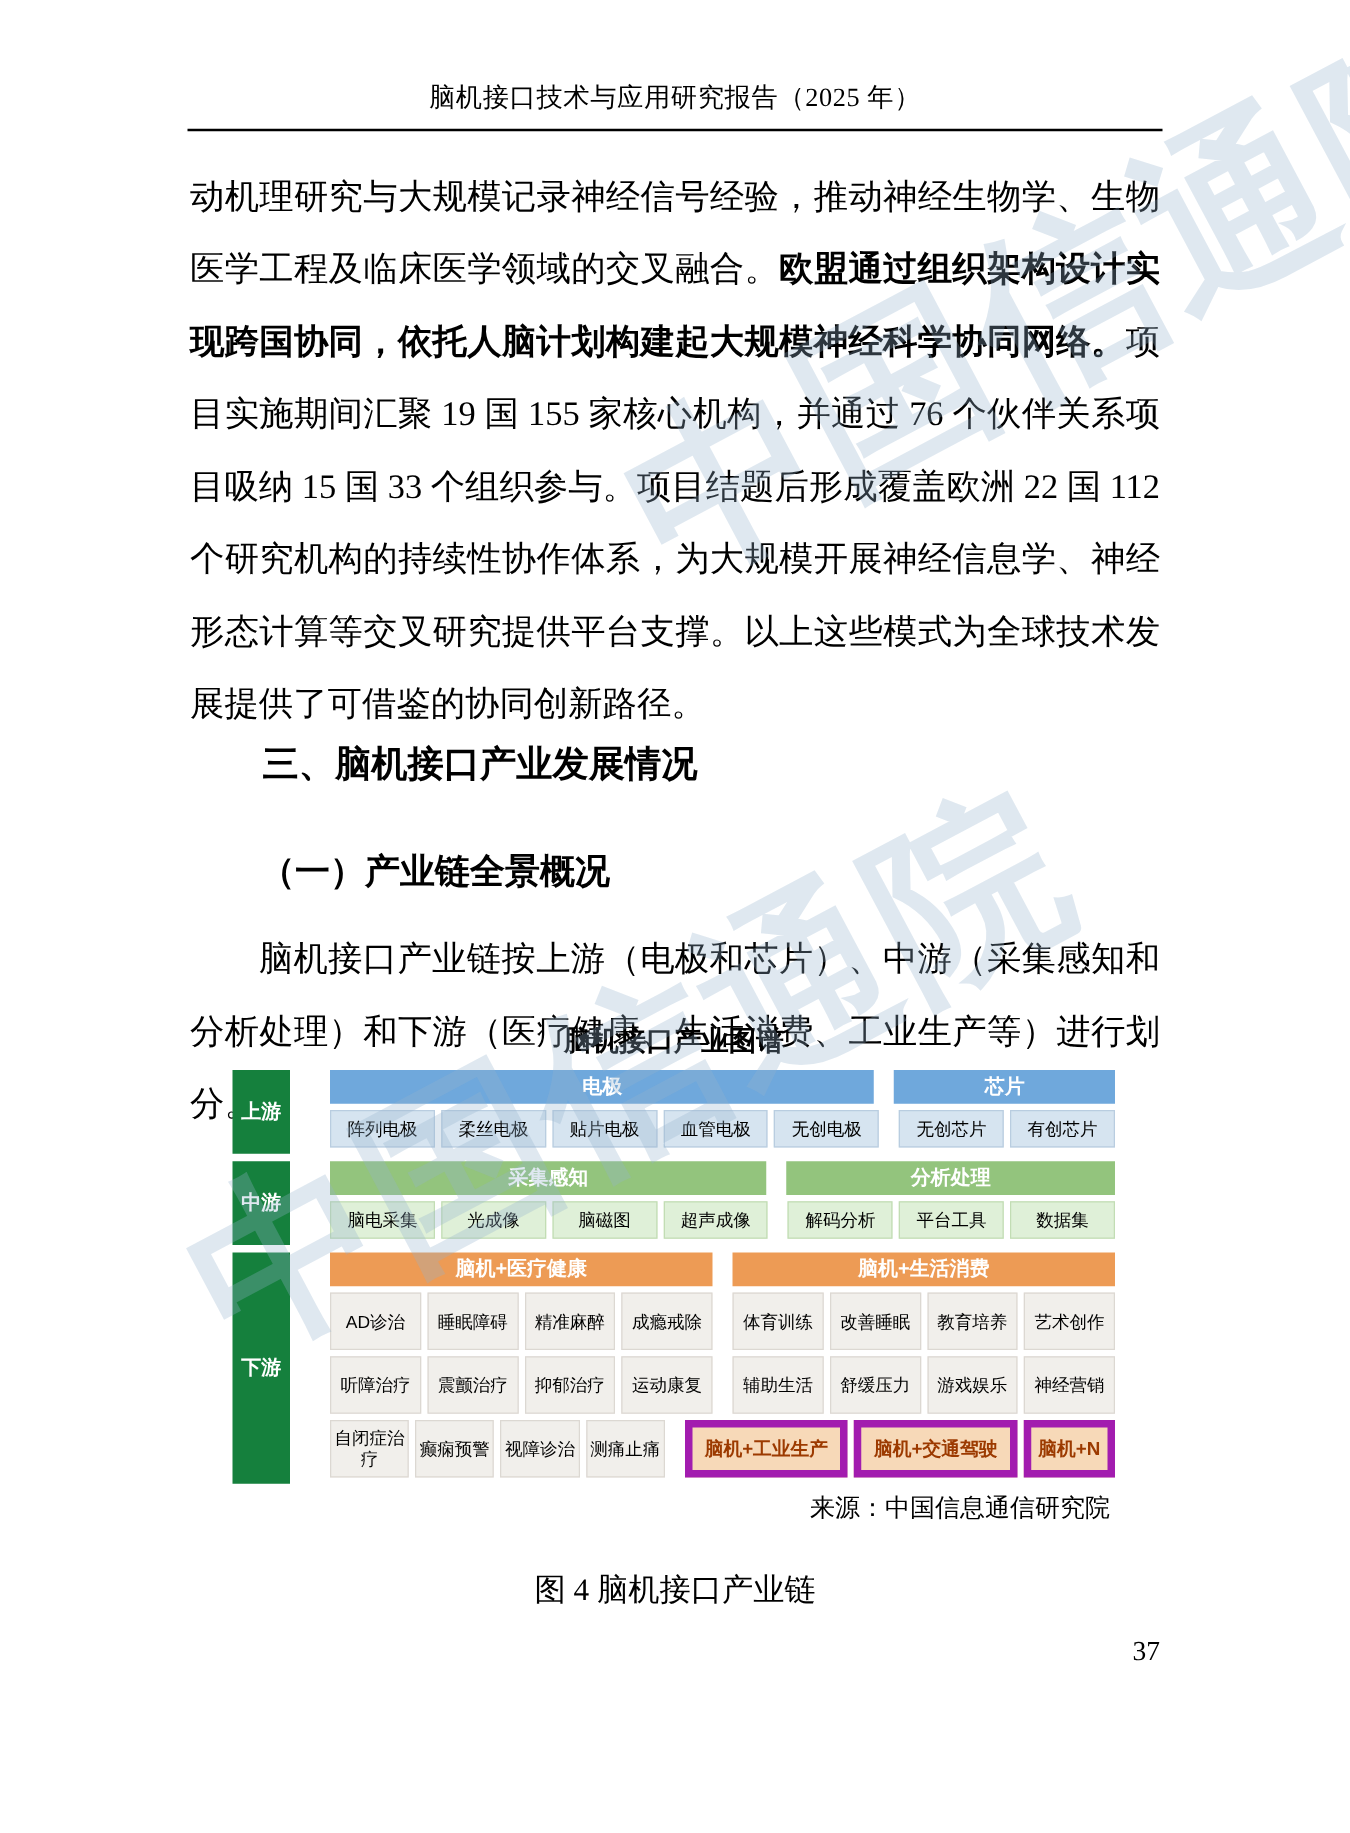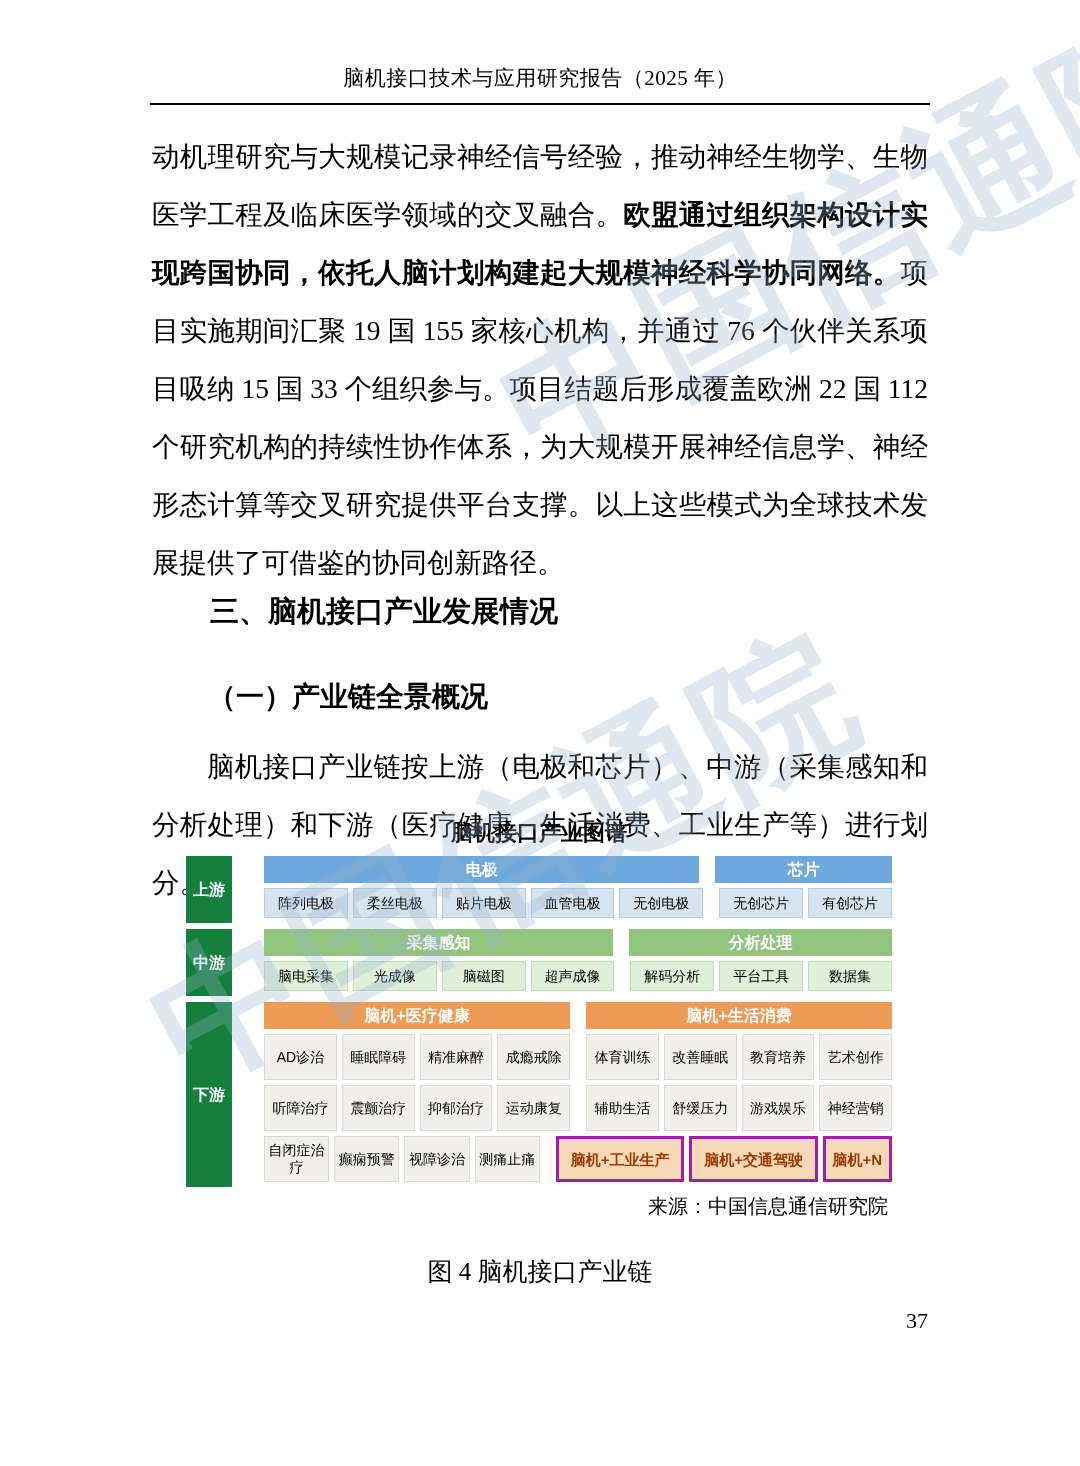--- a/index.html
+++ b/index.html
@@ -194,21 +194,21 @@
     color: #ffffff;
     font-weight: bold;
     font-size: 16px;
     min-height: 27px;
   }
   .hdr-orange-lt {
     background: #f7d9b8;
     color: #9c3a00;
     font-weight: bold;
     font-size: 15px;
-    border: 3px solid #a21caf;
+    border: 6px solid #a21caf;
     min-height: 27px;
   }
   .sub-gray {
     background: #f1efeb;
     color: #000;
     border: 1px solid #dcd8d2;
   }
   .gap { flex: 0 0 6px; background: transparent; border: none; min-height: 0; }
 
   .fig-source {

